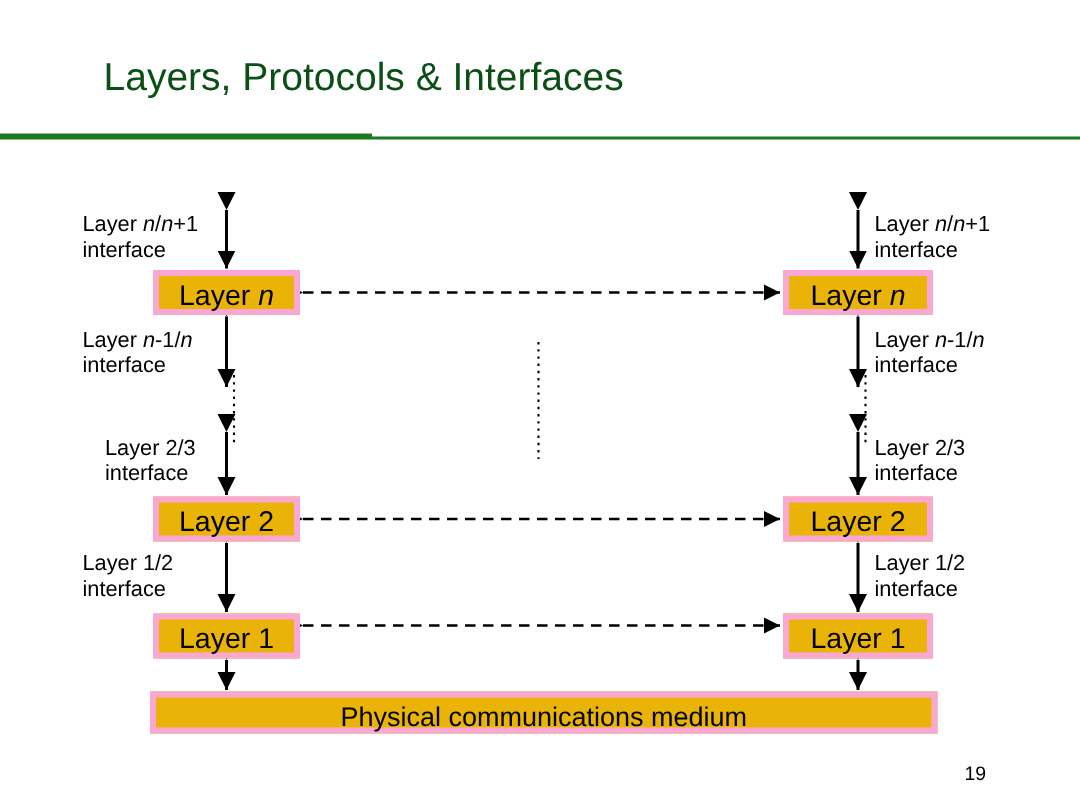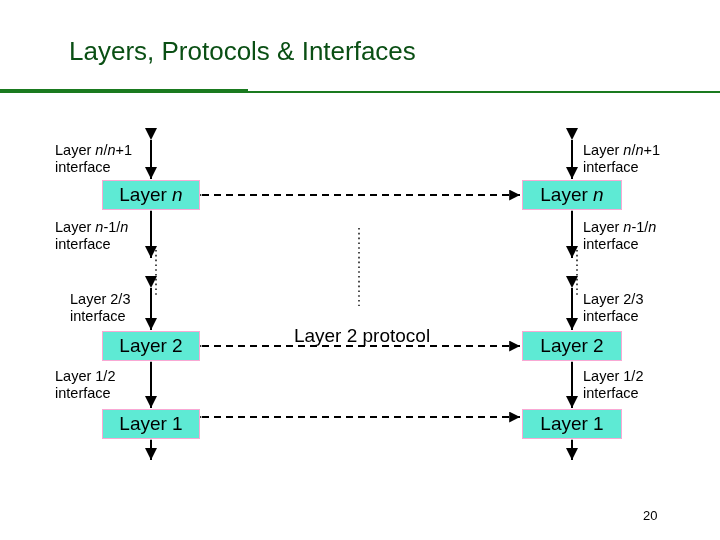--- a/index.html
+++ b/index.html
@@ -51,22 +51,22 @@
     position: absolute;
     left: 0;
     top: 0;
     width: 720px;
     height: 437px;
   }
 
   
   .layer-box {
     position: absolute;
-    background: #5eead4;
-    border: 1px solid #f9a8d4;
+    background: #eab308;
+    border: 4px solid #f9a8d4;
     box-sizing: border-box;
     font-size: 19px;
     color: #000000;
     text-align: center;
     line-height: 28px;
     white-space: nowrap;
   }
   .layer-box .it { font-style: italic; }
 
   #box-left-n   { left: 102px; top: 180px; width: 98px;  height: 30px; }
@@ -212,28 +212,28 @@
   </div>
   <div class="iface-label" id="lbl-right-23">
     <span>Layer 2/3</span><br>
     <span>interface</span>
   </div>
   <div class="iface-label" id="lbl-right-12">
     <span>Layer 1/2</span><br>
     <span>interface</span>
   </div>
 
-  <div class="proto-label" id="proto-2">Layer 2 protocol</div>
 
   <div class="layer-box" id="box-left-n">
     Layer <i class="it">n</i>
   </div>
   <div class="layer-box" id="box-right-n">
     Layer <i class="it">n</i>
   </div>
   <div class="layer-box" id="box-left-2">Layer 2</div>
   <div class="layer-box" id="box-right-2">Layer 2</div>
   <div class="layer-box" id="box-left-1">Layer 1</div>
   <div class="layer-box" id="box-right-1">Layer 1</div>
 
+  <div class="layer-box" id="box-medium">Physical communications medium</div>
 </div>
 
-<div id="page-number">20</div>
+<div id="page-number">19</div>
 
 </body></html>

